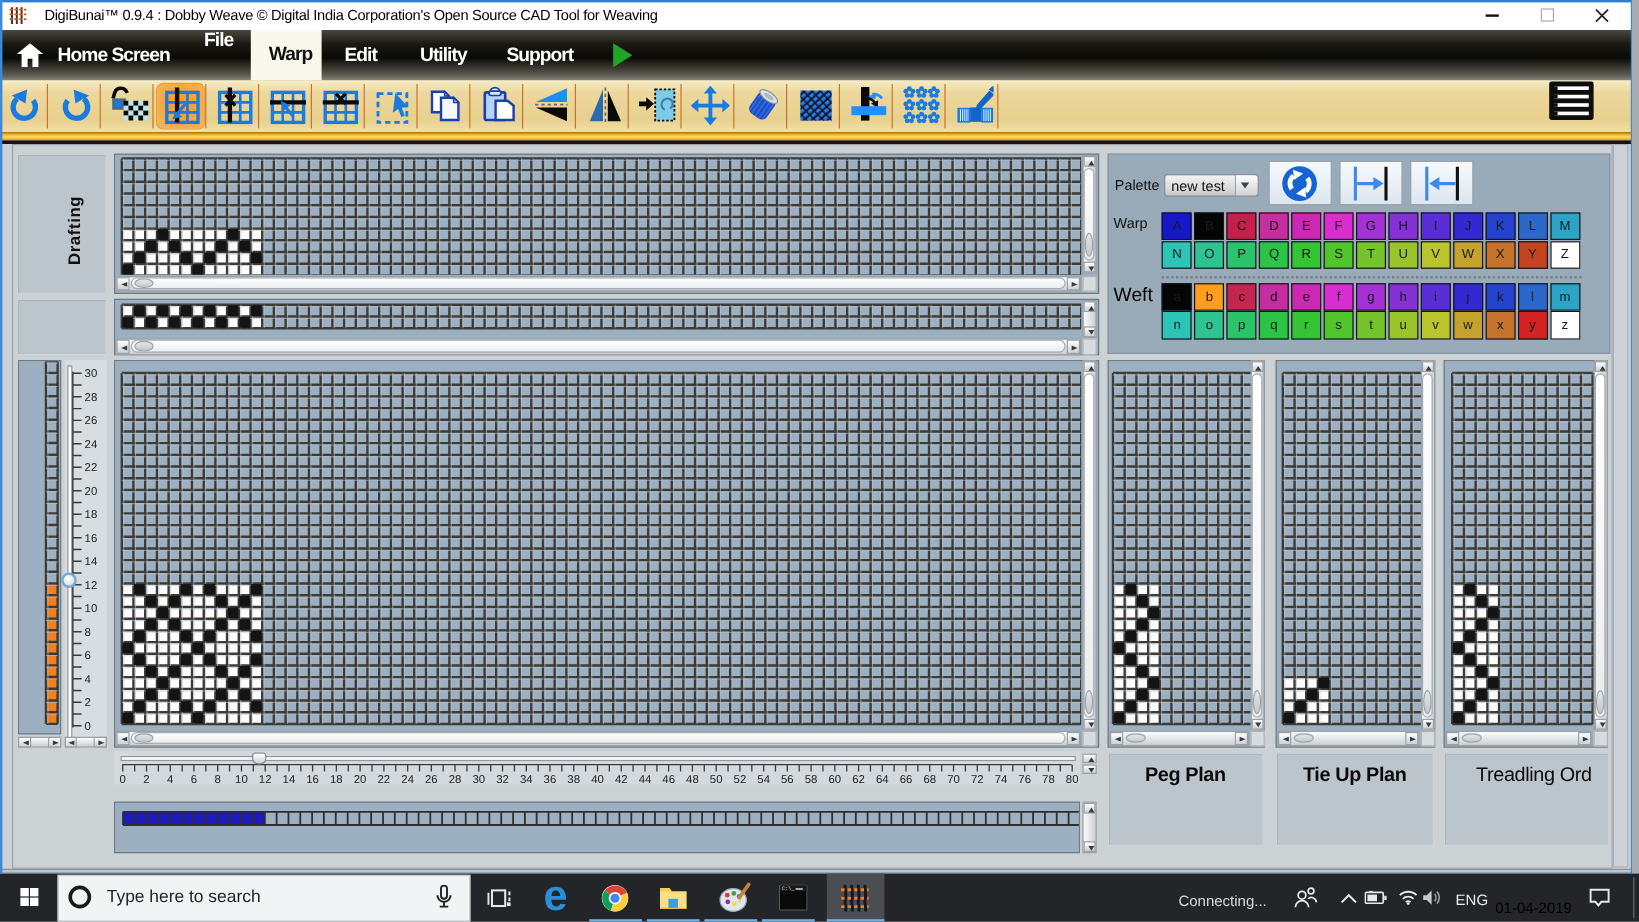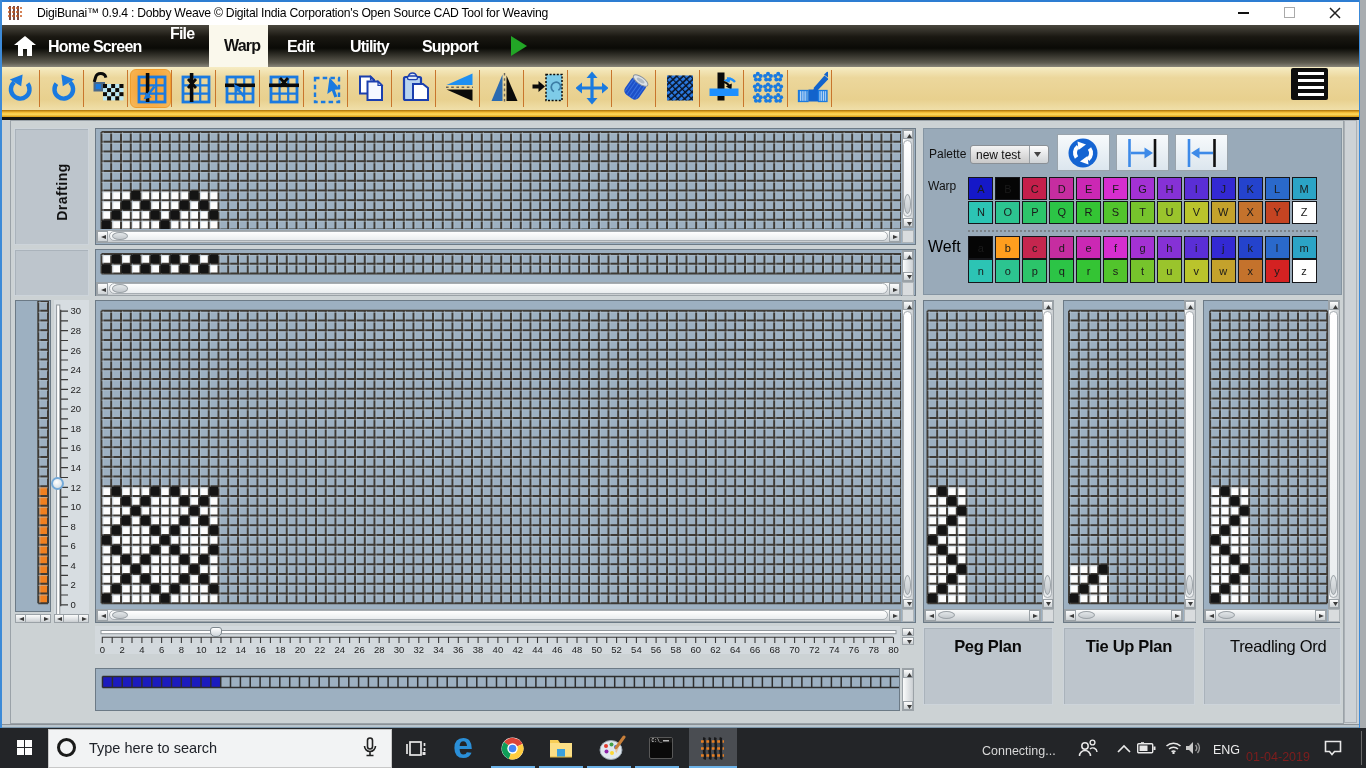--- a/index.html
+++ b/index.html
@@ -950,18 +950,18 @@
 <svg class="a" style="left:1165px;top:741px" width="17" height="13" viewBox="0 0 17 13">
     <path d="M1.5 5A10 10 0 0 1 15.5 5M4 8A6.5 6.5 0 0 1 13 8M6.5 10.7A3.2 3.2 0 0 1 10.5 10.7" stroke="#e8e8e8" stroke-width="1.5" fill="none"></path>
     <circle cx="8.5" cy="12" r="1.2" fill="#e8e8e8"></circle>
   </svg>
 <svg class="a" style="left:1185px;top:741px" width="18" height="14" viewBox="0 0 18 14">
     <path d="M1 5v4h3l4 4V1L4 5z" fill="#c8c8c8"></path>
     <path d="M10.5 4a4.5 4.5 0 0 1 0 6M12.5 2a7.5 7.5 0 0 1 0 10" stroke="#9a9a9a" stroke-width="1.4" fill="none"></path>
   </svg>
 <div class="a" style="left:1213px;top:743px;font-size:12.5px;color:#ececec">ENG</div>
 <div class="a" style="left:1256px;top:774px;font-size:18px;color:#ececec">16:34</div>
-<div class="a" style="left:1246px;top:749.5px;font-size:12.5px;color:#7f1d1d">01-04-2019</div>
+<div class="a" style="left:1246px;top:749.5px;font-size:12.5px;color:#000000">01-04-2019</div>
 <svg class="a" style="left:1324px;top:740px" width="18" height="17" viewBox="0 0 18 17">
     <path d="M1.5 1.5h15v10h-6l-2.5 3-2.5-3h-4z" fill="none" stroke="#e8e8e8" stroke-width="1.6"></path>
   </svg>
 <div class="a" style="left:1361px;top:731px;width:1px;height:34px;background:#6a6a6a"></div>
 <div class="a" style="left:0;top:0;width:1.5px;height:728px;background:#3c8ad8"></div>
 <div class="a" style="left:1358.5px;top:0;width:1.5px;height:728px;background:#3c8ad8"></div>
 </body></html>

